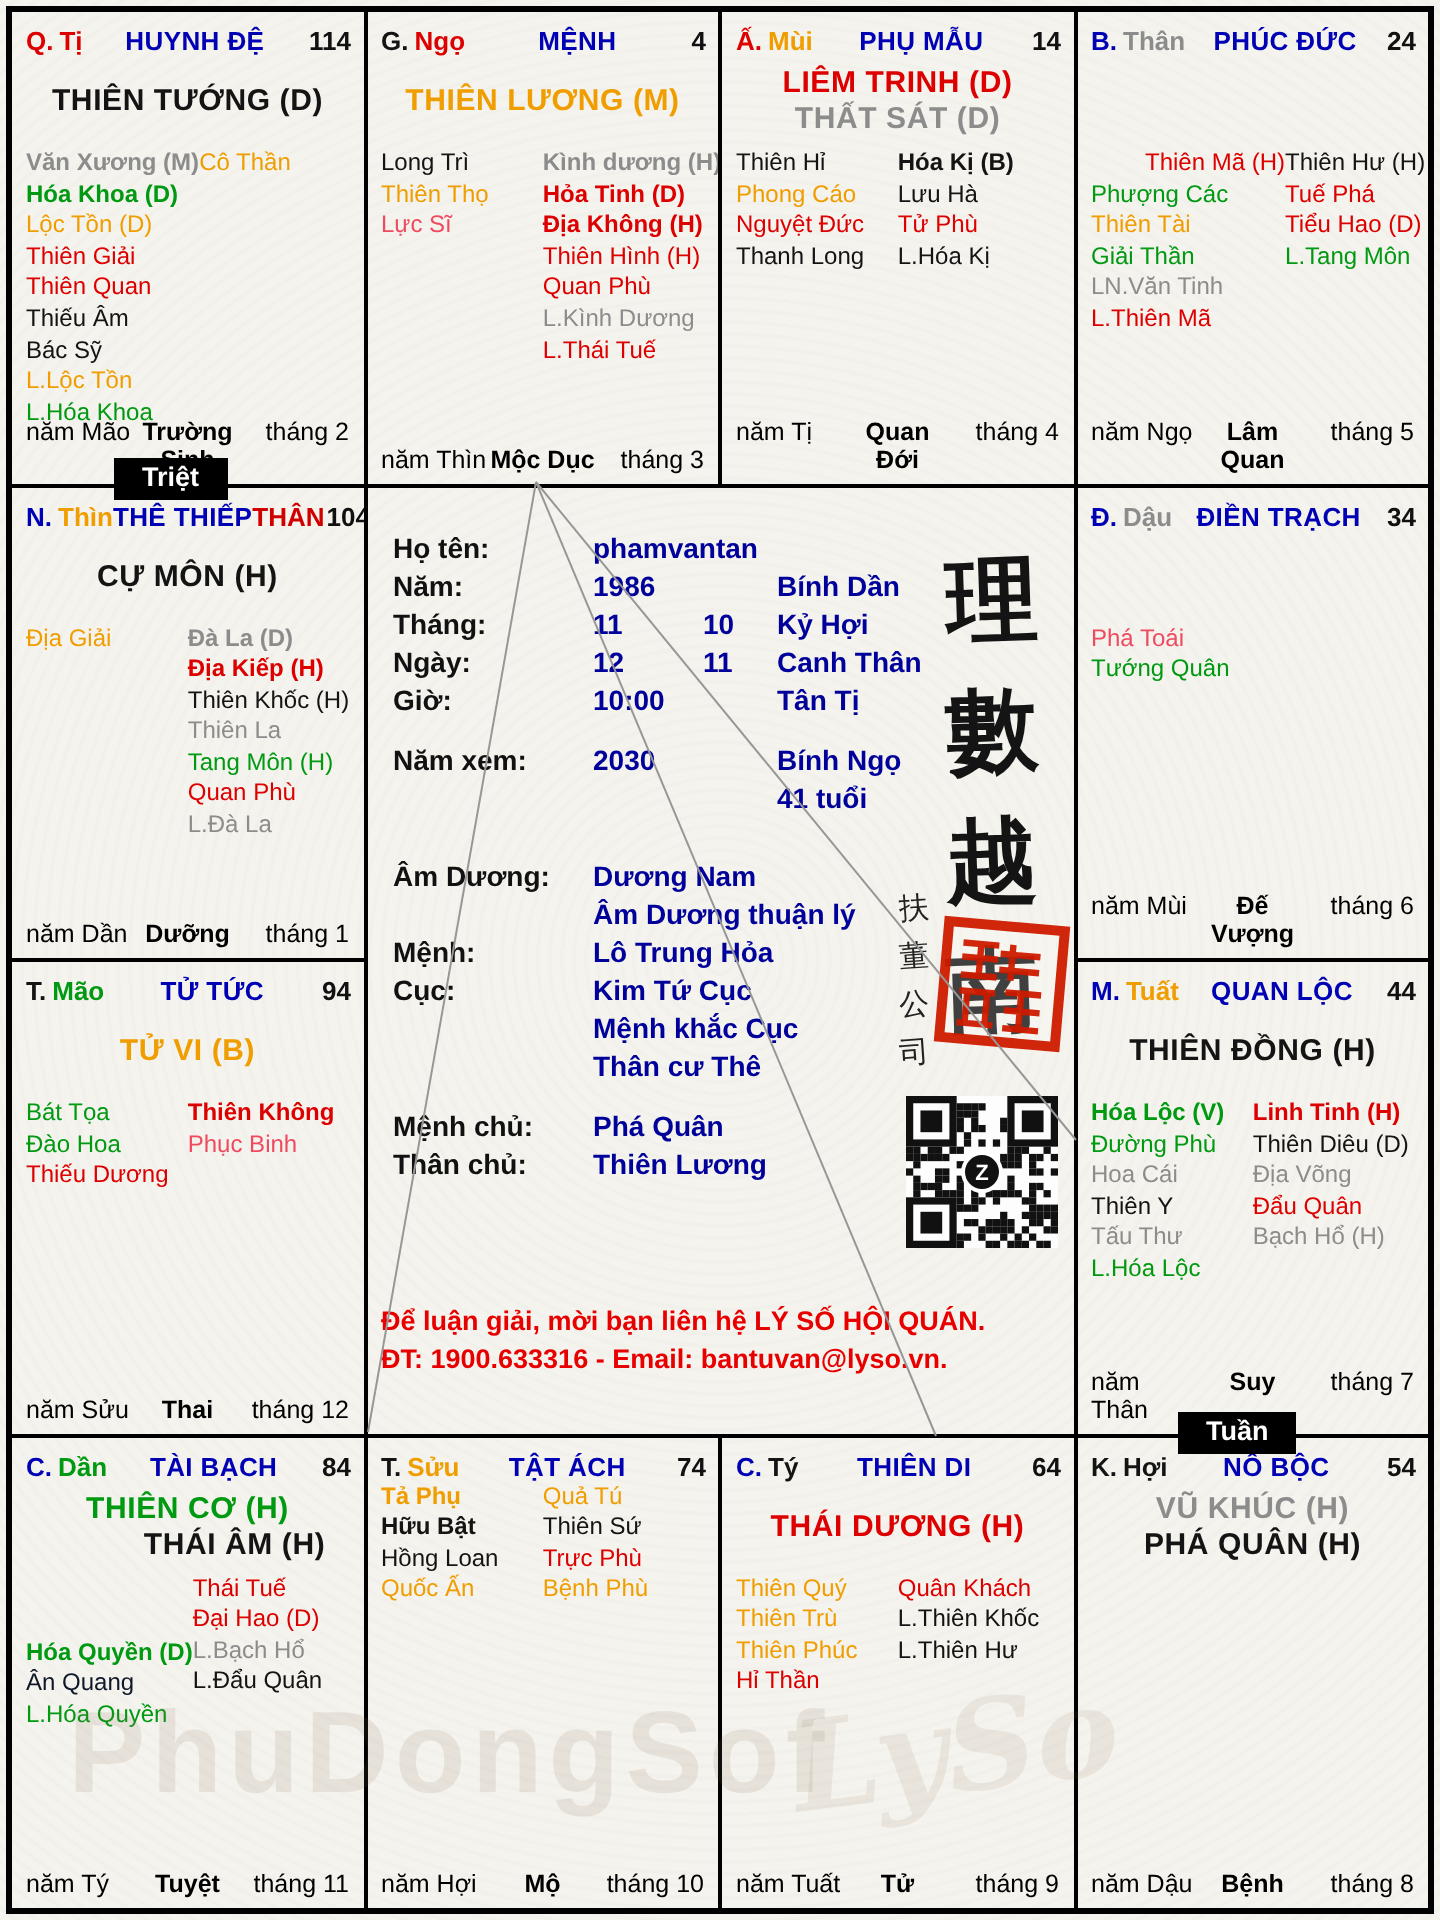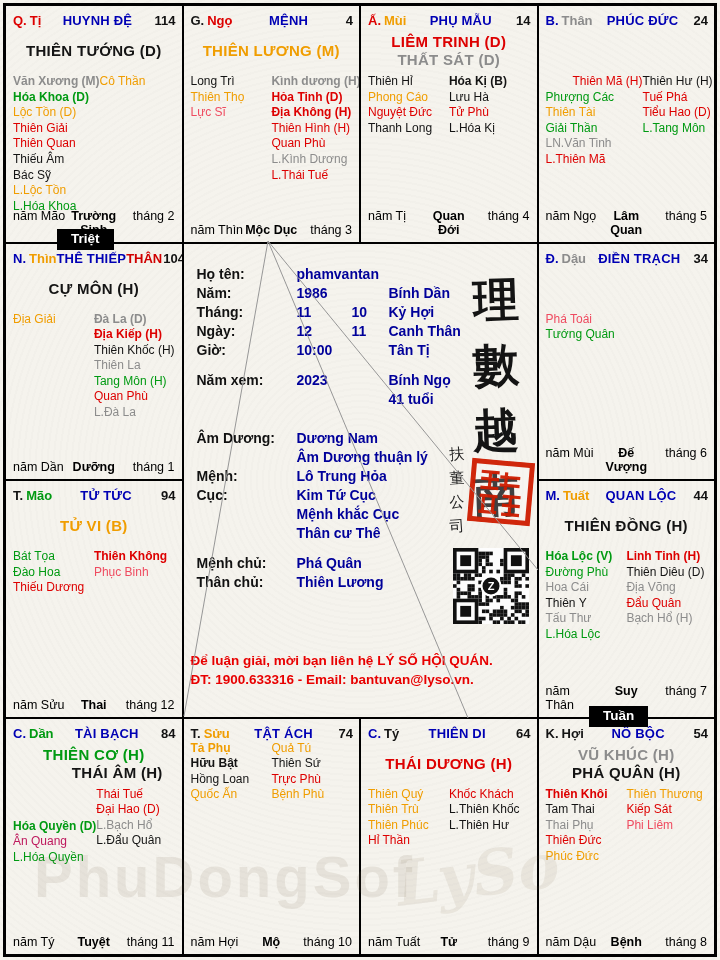--- a/index.html
+++ b/index.html
@@ -260,21 +260,21 @@
               <span class="iv v3" style="color: rgb(0, 0, 154);">Canh Thân</span>
             </div>
             <div class="irow">
               <span class="ilabel">Giờ:</span>
               <span class="iv v1" style="color: rgb(0, 0, 154);">10:00</span>
               <span class="iv v2" style="color: rgb(0, 0, 154);"></span>
               <span class="iv v3" style="color: rgb(0, 0, 154);">Tân Tị</span>
             </div>
             <div class="irow gap">
               <span class="ilabel">Năm xem:</span>
-              <span class="iv v1" style="color: rgb(0, 0, 154);">2023</span>
+              <span class="iv v1" style="color: rgb(0, 0, 154);">2030</span>
               <span class="iv v2" style="color: rgb(0, 0, 154);"></span>
               <span class="iv v3" style="color: rgb(0, 0, 154);">Bính Ngọ</span>
             </div>
             <div class="irow">
               <span class="ilabel"></span>
               <span class="iv v1" style="color: rgb(0, 0, 154);"></span>
               <span class="iv v2" style="color: rgb(0, 0, 154);"></span>
               <span class="iv v3" style="color: rgb(0, 0, 154);">41 tuổi</span>
             </div>
           </div>
@@ -579,21 +579,21 @@
           <span class="pthan"></span>
           <span class="pnum">84</span>
         </div>
       <div class="mains">
           <div class="main" style="color: rgb(0, 154, 18); font-weight: bold;">THIÊN CƠ (H)</div>
           <div class="main" style="color: rgb(20, 20, 20); font-weight: bold; padding-left: 47px;">THÁI ÂM (H)</div>
         </div>
       <div class="cols">
           <div class="col left">
             <div class="star" style="color: rgb(0, 154, 18); font-weight: bold; margin-top: 32px;">Hóa Quyền (D)</div>
-            <div class="star" style="color: #be185d;">Ân Quang</div>
+            <div class="star" style="color: #0f172a;">Ân Quang</div>
             <div class="star" style="color: rgb(0, 154, 18);">L.Hóa Quyền</div>
           </div>
           <div class="col right">
             <div class="star" style="color: rgb(221, 0, 0);">Thái Tuế</div>
             <div class="star" style="color: rgb(221, 0, 0);">Đại Hao (D)</div>
             <div class="star" style="color: rgb(140, 140, 140);">L.Bạch Hổ</div>
             <div class="star" style="color: rgb(20, 20, 20);">L.Đẩu Quân</div>
           </div>
         </div>
       <div class="foot">
@@ -644,21 +644,21 @@
           <div class="main" style="color: rgb(221, 0, 0); font-weight: bold;">THÁI DƯƠNG (H)</div>
         </div>
       <div class="cols">
           <div class="col left">
             <div class="star" style="color: rgb(240, 157, 0);">Thiên Quý</div>
             <div class="star" style="color: rgb(240, 157, 0);">Thiên Trù</div>
             <div class="star" style="color: rgb(240, 157, 0);">Thiên Phúc</div>
             <div class="star" style="color: rgb(221, 0, 0);">Hỉ Thần</div>
           </div>
           <div class="col right">
-            <div class="star" style="color: rgb(221, 0, 0);">Khốc Khách</div>
+            <div class="star" style="color: rgb(221, 0, 0);">Quân Khách</div>
             <div class="star" style="color: rgb(20, 20, 20);">L.Thiên Khốc</div>
             <div class="star" style="color: rgb(20, 20, 20);">L.Thiên Hư</div>
           </div>
         </div>
       <div class="foot">
           <span class="f-nam">năm Tuất</span>
           <span class="f-van">Tử</span>
           <span class="f-thang">tháng 9</span>
         </div>
     </div>
@@ -667,34 +667,20 @@
       <div class="head">
           <span class="can" style="color: rgb(20, 20, 20);">K.</span>
           <span class="chi" style="color: rgb(20, 20, 20);">Hợi</span>
           <span class="pname">NÔ BỘC</span>
           <span class="pthan"></span>
           <span class="pnum">54</span>
         </div>
       <div class="mains">
           <div class="main" style="color: rgb(140, 140, 140); font-weight: bold;">VŨ KHÚC (H)</div>
           <div class="main" style="color: rgb(20, 20, 20); font-weight: bold;">PHÁ QUÂN (H)</div>
-        </div>
-      <div class="cols">
-          <div class="col left">
-            <div class="star" style="color: rgb(221, 0, 0); font-weight: bold;">Thiên Khôi</div>
-            <div class="star" style="color: rgb(20, 20, 20);">Tam Thai</div>
-            <div class="star" style="color: rgb(140, 140, 140);">Thai Phụ</div>
-            <div class="star" style="color: rgb(221, 0, 0);">Thiên Đức</div>
-            <div class="star" style="color: rgb(240, 157, 0);">Phúc Đức</div>
-          </div>
-          <div class="col right">
-            <div class="star" style="color: rgb(240, 157, 0);">Thiên Thương</div>
-            <div class="star" style="color: rgb(221, 0, 0);">Kiếp Sát</div>
-            <div class="star" style="color: rgb(239, 75, 96);">Phi Liêm</div>
-          </div>
         </div>
       <div class="foot">
           <span class="f-nam">năm Dậu</span>
           <span class="f-van">Bệnh</span>
           <span class="f-thang">tháng 8</span>
         </div>
     </div>
 
   </div>
 </div>

